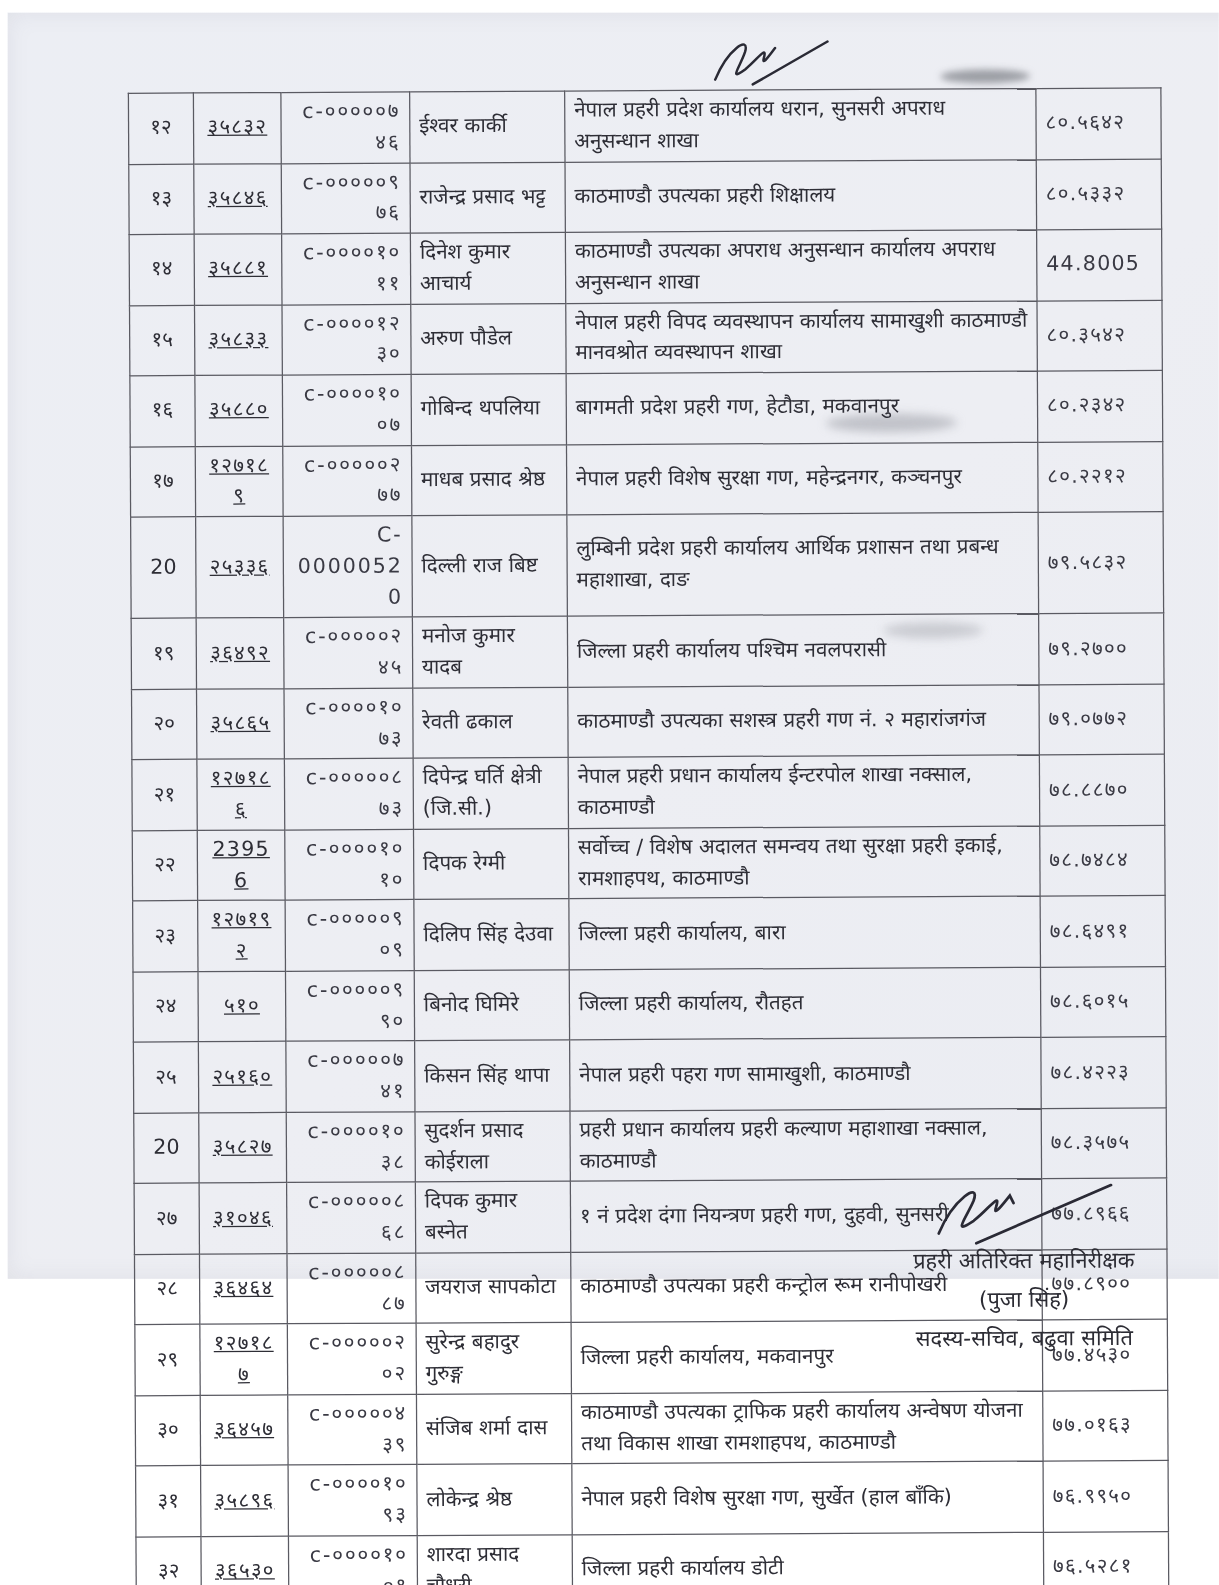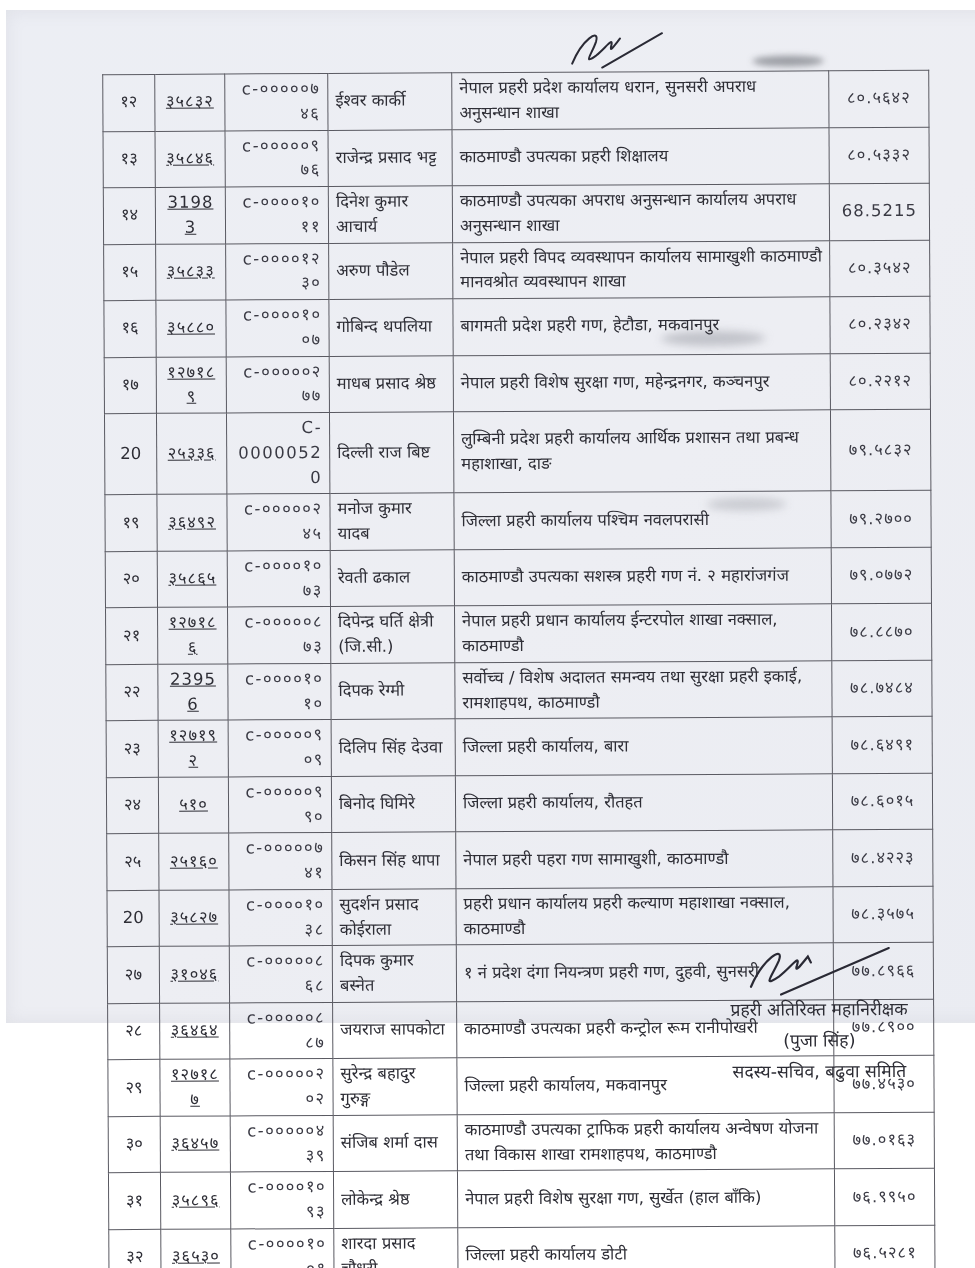--- a/index.html
+++ b/index.html
@@ -25,21 +25,21 @@
     padding:3px 7px;
     font-size:16.5px;line-height:1.5;
     vertical-align:middle;
     word-wrap:break-word;
   }
   td.c-sn{text-align:center;font-size:16px;}
   td.c-id{text-align:center;font-size:15px;letter-spacing:1px;text-decoration:underline;}
   td.c-cno{text-align:right;font-size:14px;letter-spacing:1.5px;color:#3a3a44;}
   td.c-name{text-align:left;margin-top:40px;}
   td.c-office{text-align:left;}
-  td.c-score{text-align:center;font-size:15px;letter-spacing:1px;color:#3a3a44;}
+  td.c-score{text-align:left;font-size:15px;letter-spacing:1px;color:#3a3a44;}
   .smudge{position:absolute;border-radius:50%;filter:blur(4px);}
   .s1{left:655px;top:322px;width:105px;height:15px;background:rgba(140,142,150,.45);}
   .s2{left:700px;top:489px;width:80px;height:13px;background:rgba(150,152,160,.4);}
   .s3{left:748px;top:47px;width:72px;height:11px;background:rgba(90,92,100,.55);filter:blur(3px);}
   .sig-top{position:absolute;left:556px;top:12px;width:112px;height:52px;}
   .sig-bottom{position:absolute;left:712px;top:928px;width:175px;height:66px;}
   .sig-block{
     position:absolute;left:688px;top:986px;width:244px;
     text-align:center;color:#2c2c34;
   }
@@ -82,25 +82,25 @@
           <tr>
             <td class="c-sn">१३</td>
             <td class="c-id">३५८४६</td>
             <td class="c-cno">c-०००००९७६</td>
             <td class="c-name">राजेन्द्र प्रसाद भट्ट</td>
             <td class="c-office">काठमाण्डौ उपत्यका प्रहरी शिक्षालय</td>
             <td class="c-score">८०.५३३२</td>
           </tr>
           <tr>
             <td class="c-sn">१४</td>
-            <td class="c-id">31983</td>
+            <td class="c-id">३५८८१</td>
             <td class="c-cno">c-००००१०११</td>
             <td class="c-name">दिनेश कुमार आचार्य</td>
             <td class="c-office">काठमाण्डौ उपत्यका अपराध अनुसन्धान कार्यालय अपराध अनुसन्धान शाखा</td>
-            <td class="c-score">68.5215</td>
+            <td class="c-score">44.8005</td>
           </tr>
           <tr>
             <td class="c-sn">१५</td>
             <td class="c-id">३५८३३</td>
             <td class="c-cno">c-००००१२३०</td>
             <td class="c-name">अरुण पौडेल</td>
             <td class="c-office">नेपाल प्रहरी विपद व्यवस्थापन कार्यालय सामाखुशी काठमाण्डौ मानवश्रोत व्यवस्थापन शाखा</td>
             <td class="c-score">८०.३५४२</td>
           </tr>
           <tr>

